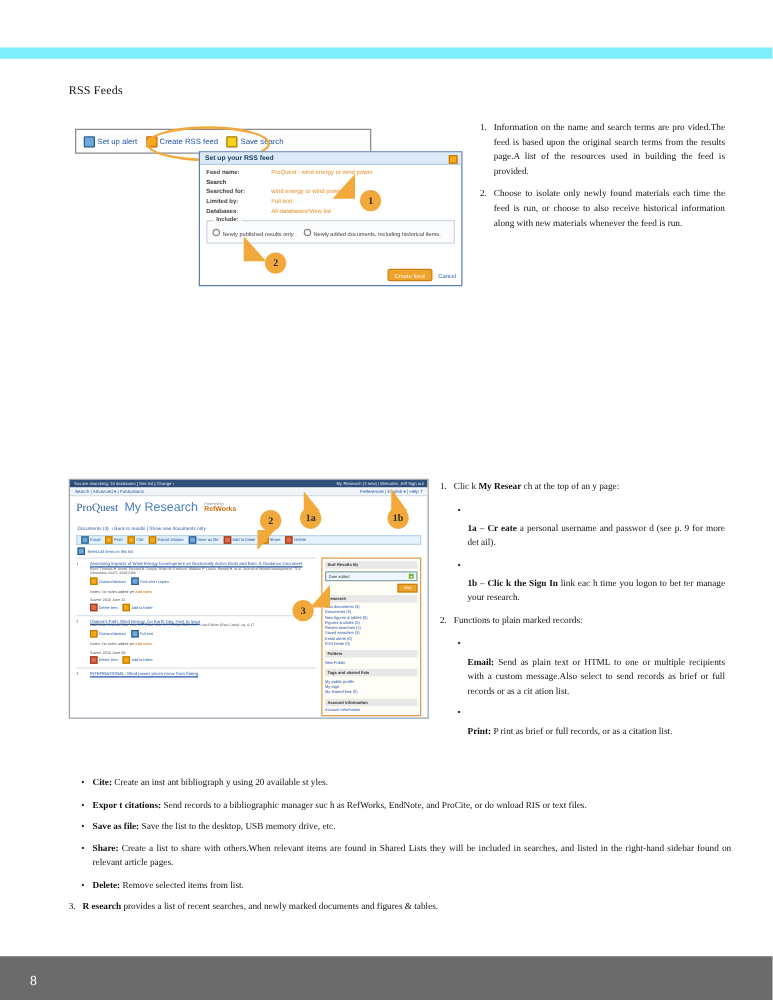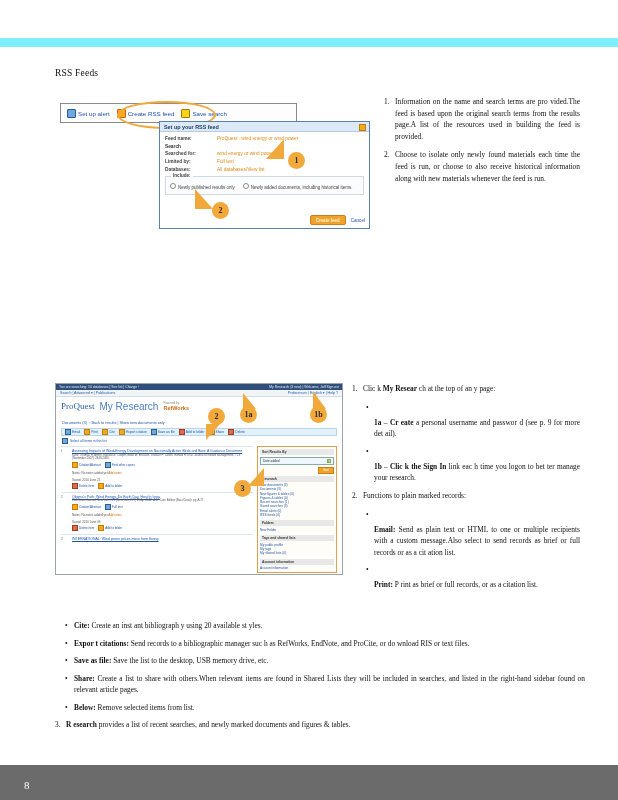--- a/index.html
+++ b/index.html
@@ -488,21 +488,21 @@
     <div class="bl">
       <span class="bul">•</span>
       <span class="txt"><b>Save   as file:</b><span>  Save   the   list  to  the   desktop,     USB   memory      drive,    etc.</span></span>
     </div>
     <div class="bl">
       <span class="bul">•</span>
       <span class="txt"><b>Share:</b><span>   Create     a list  to  share   with   others.When         relevant      items    are  found   in  Shared     Lists   they   will  be  included   in  searches,      and   listed    in  the   right-hand        sidebar     found   on  relevant      article    pages.</span></span>
     </div>
     <div class="bl">
       <span class="bul">•</span>
-      <span class="txt"><b>Below:</b><span>   Remove      selected      items    from   list.</span></span>
+      <span class="txt"><b>Delete:</b><span>   Remove      selected      items    from   list.</span></span>
     </div>
     <div class="num">
       <span class="n">3.</span>
       <span class="txt"><b>R esearch</b><span>     provides      a list  of  recent    searches,       and   newly   marked     documents       and  figures     &amp; tables.</span></span>
     </div>
   </div>
 
   <div class="footer-bar"></div>
   <div class="footer-page">8</div>
 </div>

